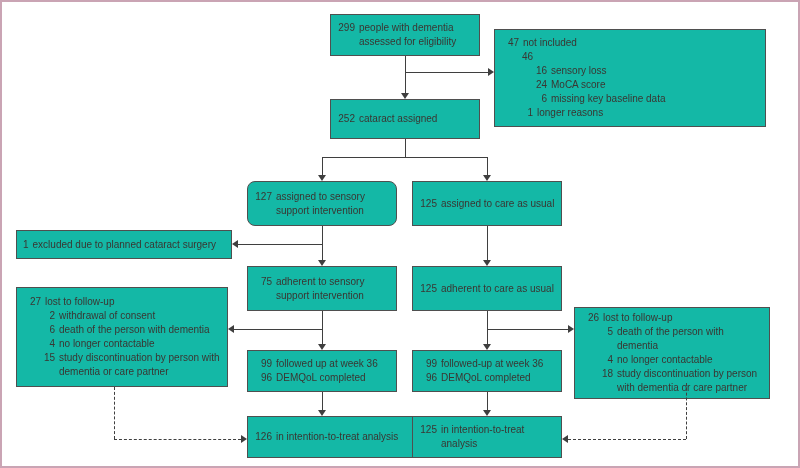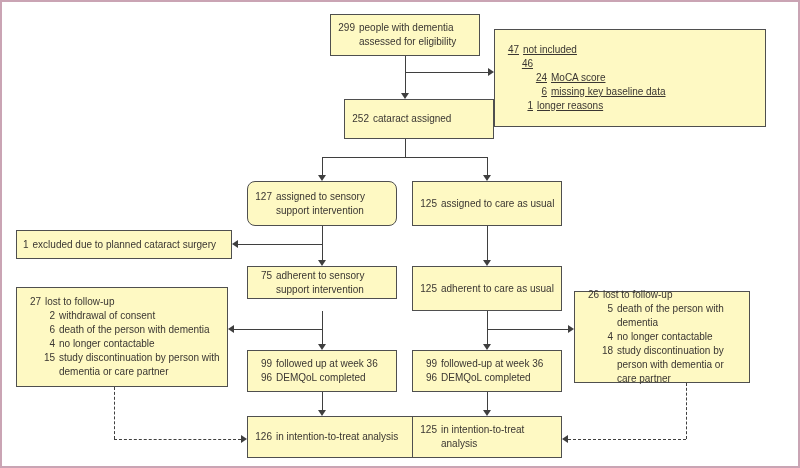--- a/index.html
+++ b/index.html
@@ -9,44 +9,44 @@
     --text:#3a3632;
   }
   html,body{margin:0;padding:0;background:#fff;}
   .stage{
     position:relative;width:800px;height:468px;background:#fff;
     border:2px solid var(--frame);box-sizing:border-box;
     font-family:"Liberation Sans",sans-serif;color:var(--text);
     overflow:hidden;
   }
   .box{
-    position:absolute;border:1px solid var(--border);background:#fef9c3;
+    position:absolute;border:1px solid var(--border);background:#14b8a6;
     display:flex;flex-direction:column;justify-content:center;
     padding:4px 6px;box-sizing:border-box;
     font-size:10px;line-height:14px;
   }
   .line{display:flex;align-items:flex-start;}
   .num{flex:0 0 18px;text-align:right;margin-right:4px;white-space:nowrap;}
   .txt{flex:1 1 auto;}
   .lvl1{padding-left:14px;}
   .lvl2{padding-left:28px;}
   .center-line{justify-content:center;}
   .center-line .num{flex:0 0 auto;}
 
   
   #b-eligibility{left:328px;top:12px;width:150px;height:42px;}
-  #b-notincluded{left:492px;top:27px;width:272px;height:98px;text-decoration:underline;}
-  #b-randomised{left:328px;top:97px;width:150px;height:40px;margin-left:14px;}
+  #b-notincluded{left:492px;top:27px;width:272px;height:98px;}
+  #b-randomised{left:328px;top:97px;width:150px;height:40px;}
   #b-assigned-int{left:245px;top:179px;width:150px;height:45px;border-radius:8px;}
   #b-assigned-ctl{left:410px;top:179px;width:150px;height:45px;}
   #b-cataract{left:14px;top:228px;width:216px;height:29px;}
-  #b-adherent-int{left:245px;top:264px;width:150px;height:33px;}
+  #b-adherent-int{left:245px;top:264px;width:150px;height:45px;}
   #b-adherent-ctl{left:410px;top:264px;width:150px;height:45px;}
   #b-lost-int{left:14px;top:285px;width:212px;height:100px;}
-  #b-lost-ctl{left:572px;top:289px;width:176px;height:92px;}
+  #b-lost-ctl{left:572px;top:305px;width:196px;height:92px;}
   #b-fu-int{left:245px;top:348px;width:150px;height:42px;}
   #b-fu-ctl{left:410px;top:348px;width:150px;height:42px;}
   #b-itt-int{left:245px;top:414px;width:168px;height:42px;}
   #b-itt-ctl{left:410px;top:414px;width:150px;height:42px;}
 
   
   .vline{position:absolute;width:0;border-left:1px solid var(--line);}
   .hline{position:absolute;height:0;border-top:1px solid var(--line);}
   .vline.dash{border-left-style:dashed;}
   .hline.dash{border-top-style:dashed;}
@@ -107,20 +107,24 @@
 
   <div class="box" id="b-notincluded">
     <div class="line">
       <span class="num">47</span>
       <span class="txt">not included</span>
     </div>
     <div class="line lvl1">
       <span class="num">46</span>
     </div>
     <div class="line lvl2">
+      <span class="num">16</span>
+      <span class="txt">sensory loss</span>
+    </div>
+    <div class="line lvl2">
       <span class="num">24</span>
       <span class="txt">MoCA score</span>
     </div>
     <div class="line lvl2">
       <span class="num">6</span>
       <span class="txt">missing key baseline data</span>
     </div>
     <div class="line lvl1">
       <span class="num">1</span>
       <span class="txt">longer reasons</span>

